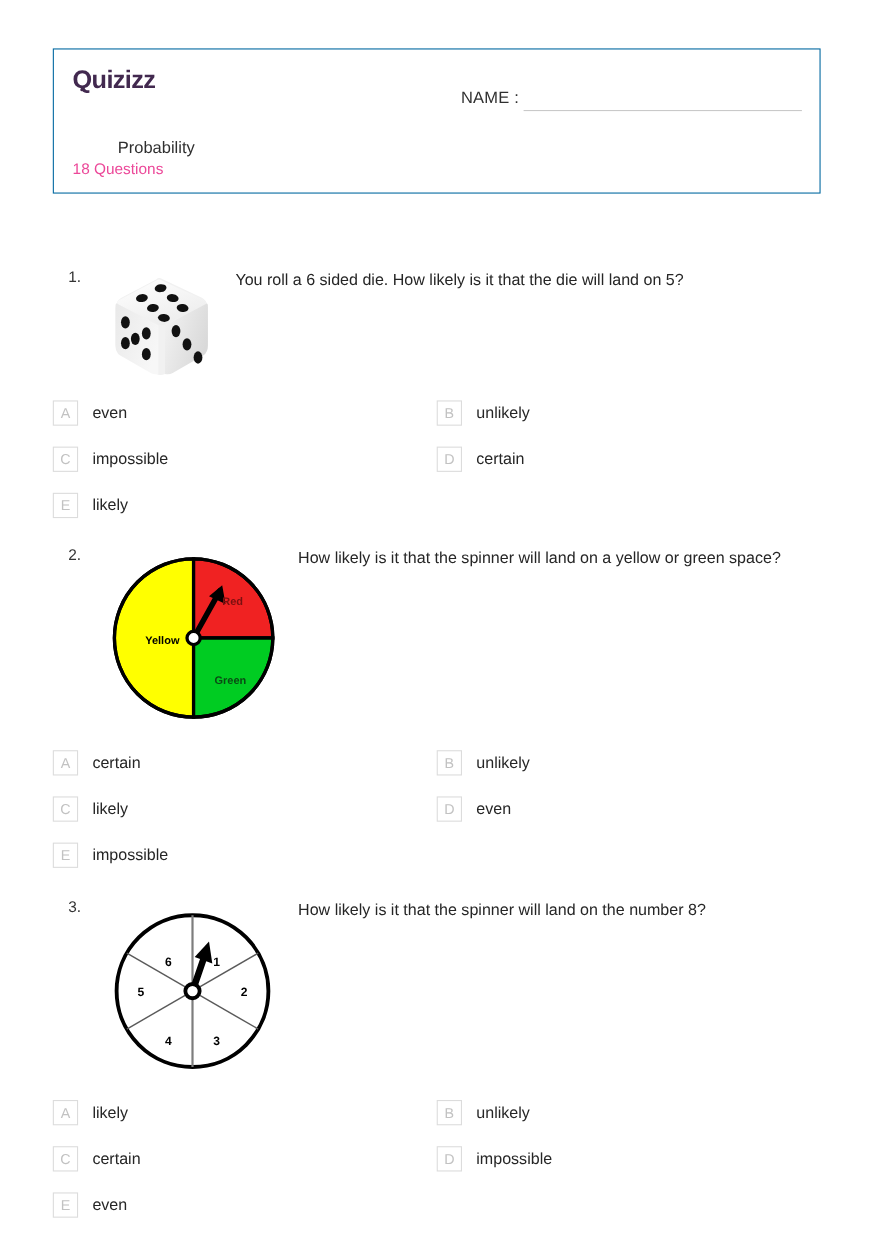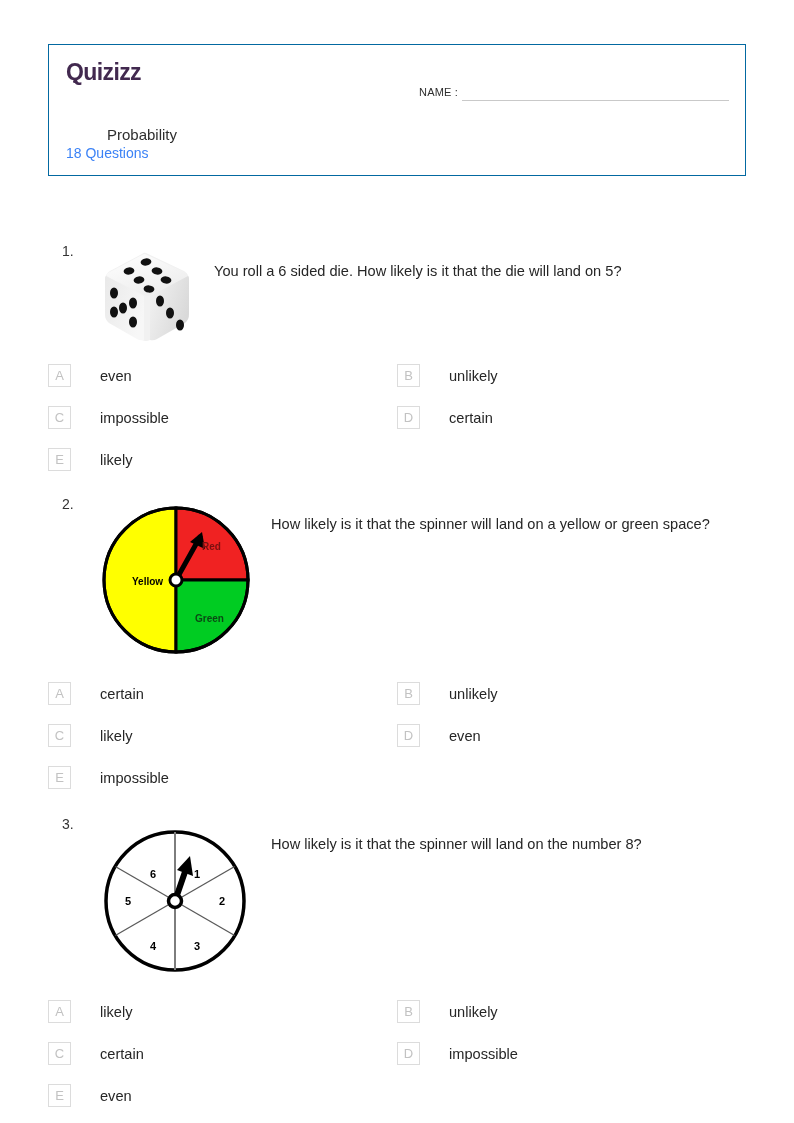--- a/index.html
+++ b/index.html
@@ -66,35 +66,35 @@
     font-size: 15px;
     color: #2f2f2f;
     line-height: 1.35;
     margin-left: 41px;
   }
   .quiz-count {
     position: absolute;
     left: 0;
     top: 99px;
     font-size: 14px;
-    color: #3b82f6;
+    color: #ec4899;
     line-height: 1.35;
   }
 
   .header-right {
     position: absolute;
     left: 370px;
     top: 22px;
     width: 310px;
   }
   .field-row {
     display: flex;
     align-items: flex-end;
     height: 34px;
-    font-size: 11px;
+    font-size: 15px;
     color: #2f2f2f;
   }
   .field-label {
     white-space: pre;
     padding-bottom: 3px;
     letter-spacing: 0.2px;
   }
   .field-line {
     flex: 1;
     border-bottom: 1px solid #c9c9c9;
@@ -116,21 +116,20 @@
     color: #333;
   }
   .q-figure {
     position: absolute;
   }
   .q-text {
     position: absolute;
     font-size: 14.6px;
     line-height: 1.5;
     color: #262626;
-    margin-top: 16px;
   }
 
   .options {
     position: absolute;
     left: 48px;
     width: 700px;
   }
   .opt-row {
     position: relative;
     height: 42px;
@@ -149,21 +148,21 @@
     border: 1px solid #dcdcdc;
     color: #c2c2c2;
     font-size: 13px;
     display: flex;
     align-items: center;
     justify-content: center;
     flex: none;
     background: #fff;
   }
   .opt-text {
-    margin-left: 29px;
+    margin-left: 13px;
     font-size: 14.6px;
     color: #262626;
     white-space: nowrap;
   }
 
   
   .die-wrap { width: 96px; height: 96px; }
 </style>
 </head>
 <body>

